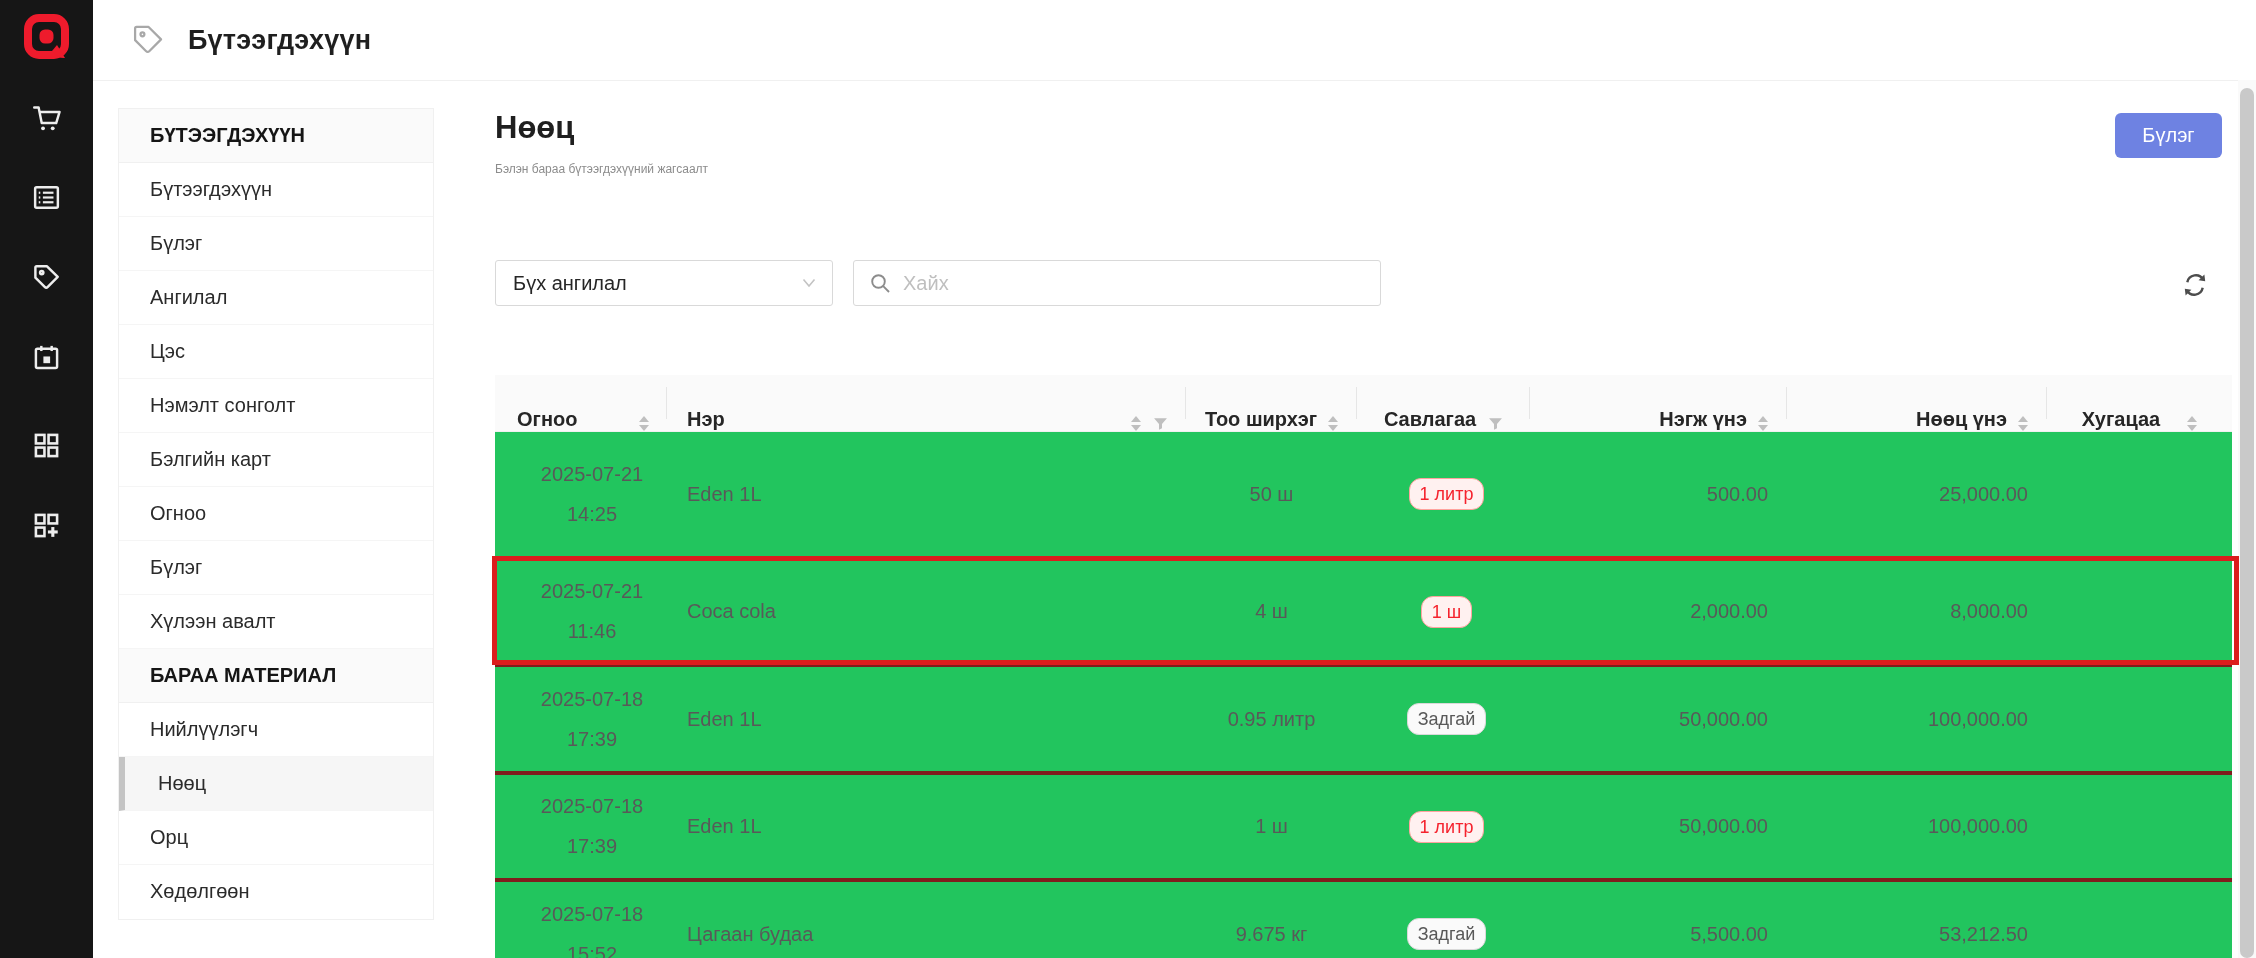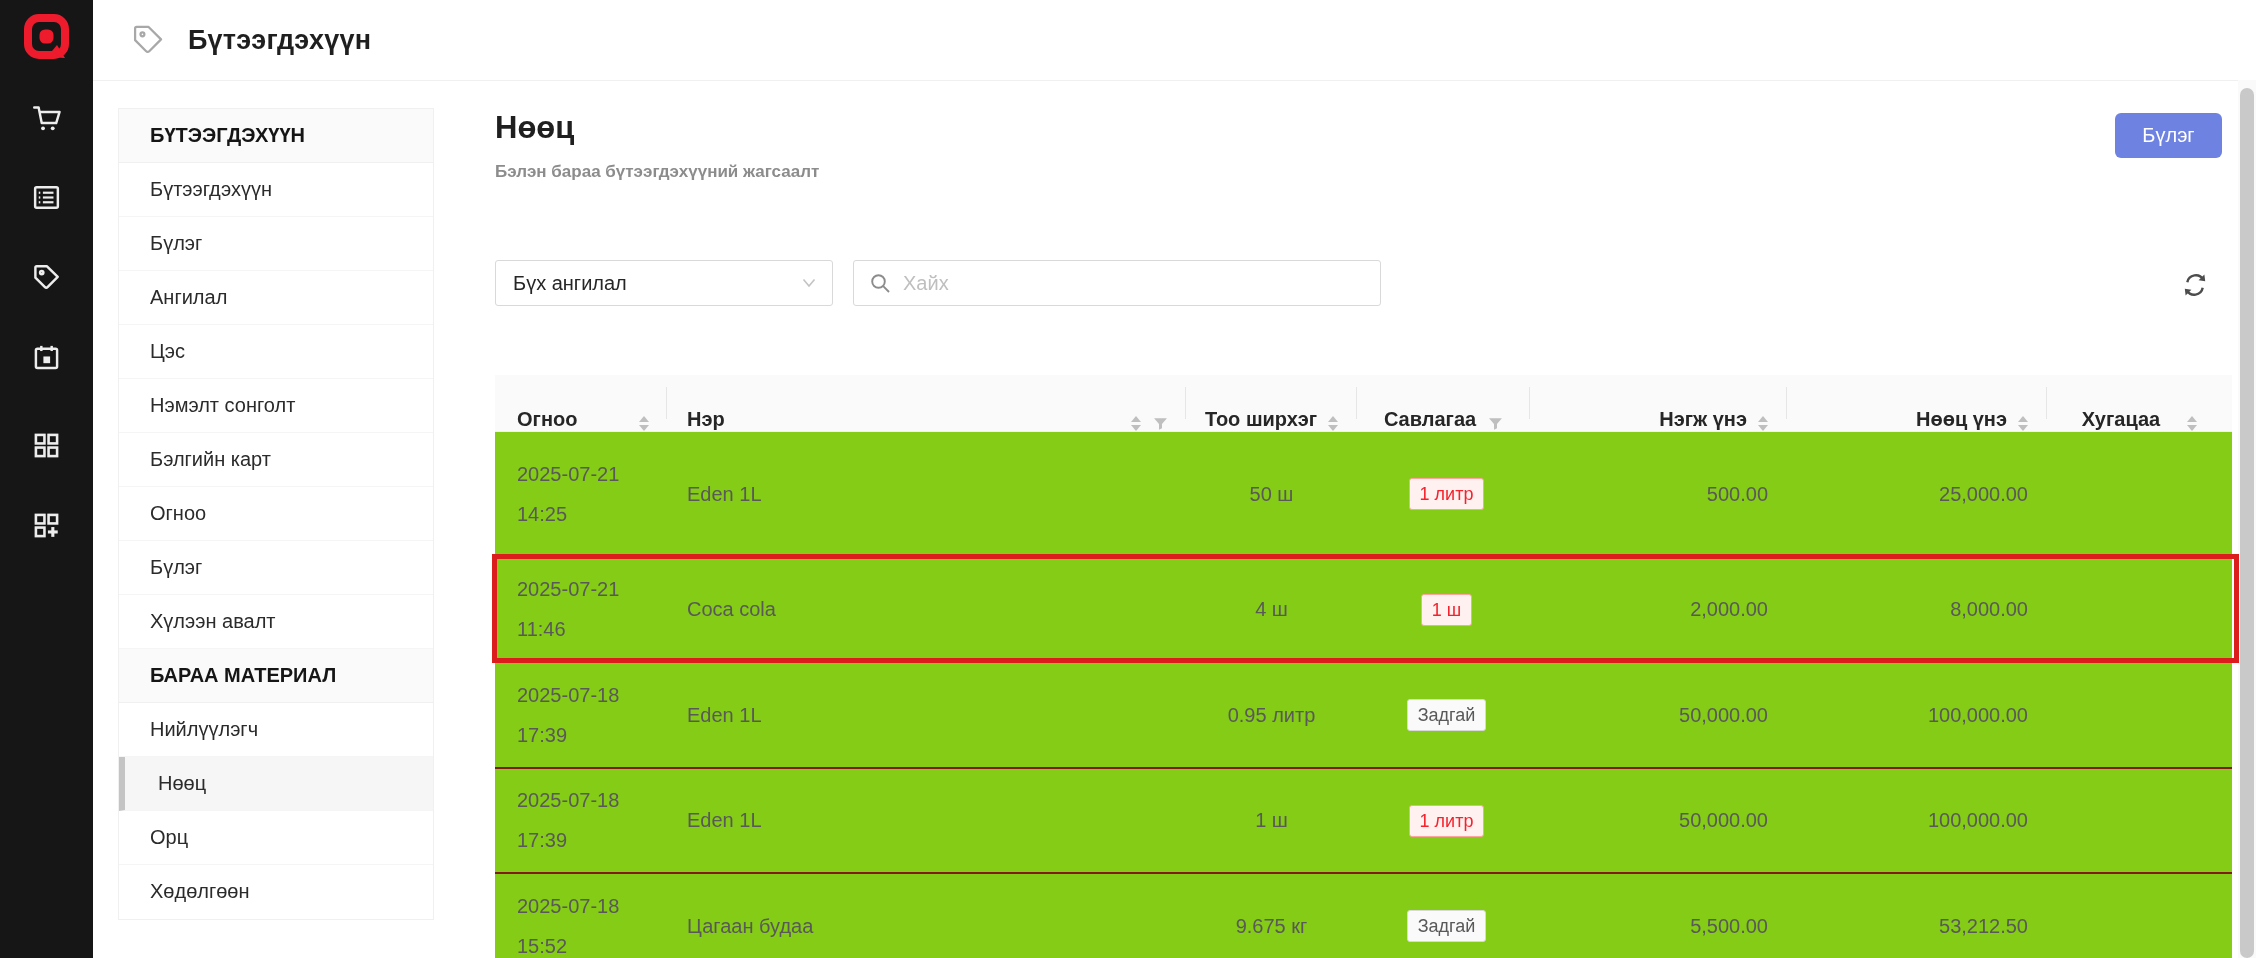--- a/index.html
+++ b/index.html
@@ -27,21 +27,21 @@
   .nav{position:absolute;left:118px;top:108px;width:314px;background:#fff;border:1px solid #f0f0f0;}
   .nav > div{box-sizing:border-box;height:54px;line-height:53px;padding-left:31px;font-size:20px;
              border-bottom:1px solid #f5f5f5;white-space:nowrap;overflow:hidden;}
   .nav > div:last-child{border-bottom:none;}
   .nav-section{background:#fafafa;font-weight:700;color:#151515;border-bottom:1px solid #f0f0f0 !important;cursor:default;}
   .nav-item{color:#2b2b2b;cursor:pointer;}
   .nav-item.selected{background:#f6f6f6;border-left:6px solid #c4c4c4;padding-left:33px;}
 
   
   .page-title{position:absolute;left:495px;top:110px;font-size:31px;font-weight:700;color:#1f1f1f;}
-  .page-subtitle{position:absolute;left:495px;top:162px;font-size:17px;color:#8c8c8c;font-weight:bold;}
+  .page-subtitle{position:absolute;left:495px;top:162px;font-size:12px;color:#8c8c8c;}
   .action-btn{position:absolute;left:2115px;top:113px;width:107px;height:45px;background:#6e82e2;
               color:#fff;font-size:20px;border:none;border-radius:6px;cursor:pointer;
               font-family:"Liberation Sans",sans-serif;}
 
   
   .filter-select{position:absolute;left:495px;top:260px;width:338px;height:46px;box-sizing:border-box;
                  border:1px solid #d9d9d9;border-radius:3px;display:flex;align-items:center;
                  padding:0 16px 0 17px;font-size:20px;color:#262626;background:#fff;cursor:pointer;}
   .filter-select .val{flex:1;}
   .filter-search{position:absolute;left:853px;top:260px;width:528px;height:46px;box-sizing:border-box;
@@ -64,30 +64,30 @@
   .th.c2,.th.c3,.th.c6{justify-content:center}
   .th.c4,.th.c5{justify-content:flex-end;padding-right:19px}
   .th .spacer{flex:1}
   .sorter{display:inline-flex;flex-direction:column;align-items:center;margin-left:11px;}
   .sorter i{display:block;width:0;height:0;border-left:5px solid transparent;border-right:5px solid transparent;}
   .sorter .up{border-bottom:6px solid #bfbfbf;margin-bottom:3px;}
   .sorter .dn{border-top:6px solid #bfbfbf;}
   .funnel{margin-left:12px;display:inline-flex;}
   .gap16{width:16px;flex:none;}
 
-  .row{display:flex;align-items:center;border-bottom:2px solid #7f1d1d;position:relative;
-       font-size:20px;color:#595959;cursor:pointer;background:#84cc16;}
+  .row{display:flex;align-items:center;border-bottom:4px solid #7f1d1d;position:relative;
+       font-size:20px;color:#595959;cursor:pointer;background:#22c55e;text-align:center;}
   .r0{height:124px}.r1{height:103px}.r2{height:104px}.r3{height:103px}.r4{height:104px}
   .cell{box-sizing:border-box;display:flex;align-items:center;}
   .cell.c0{padding-left:22px;display:block;line-height:33px;}
   .cell.c0 .d2{margin-top:7px;}
   .cell.c1{padding-left:20px;}
   .cell.c2,.cell.c3{justify-content:center;}
   .cell.c4,.cell.c5{justify-content:flex-end;padding-right:19px;}
-  .badge{display:inline-block;padding:2px 10px;border-radius:3px;font-size:18px;line-height:26px;white-space:nowrap;margin-left:6px;}
+  .badge{display:inline-block;padding:2px 10px;border-radius:12px;font-size:18px;line-height:26px;white-space:nowrap;margin-left:6px;}
   .badge[data-variant="red"]{background:#fff1f0;border:1px solid #ffa39e;color:#f5222d;}
   .badge[data-variant="gray"]{background:#fafafa;border:1px solid #d9d9d9;color:#595959;}
   .row-highlight{position:absolute;left:-3px;top:-4px;right:-7px;bottom:-2px;border:5px solid #dc1d1d;
                  display:none;pointer-events:none;z-index:5;}
   .row[data-highlighted="true"] .row-highlight{display:block;}
 </style>
 </head>
 <body>
 
 <div id="stage">

